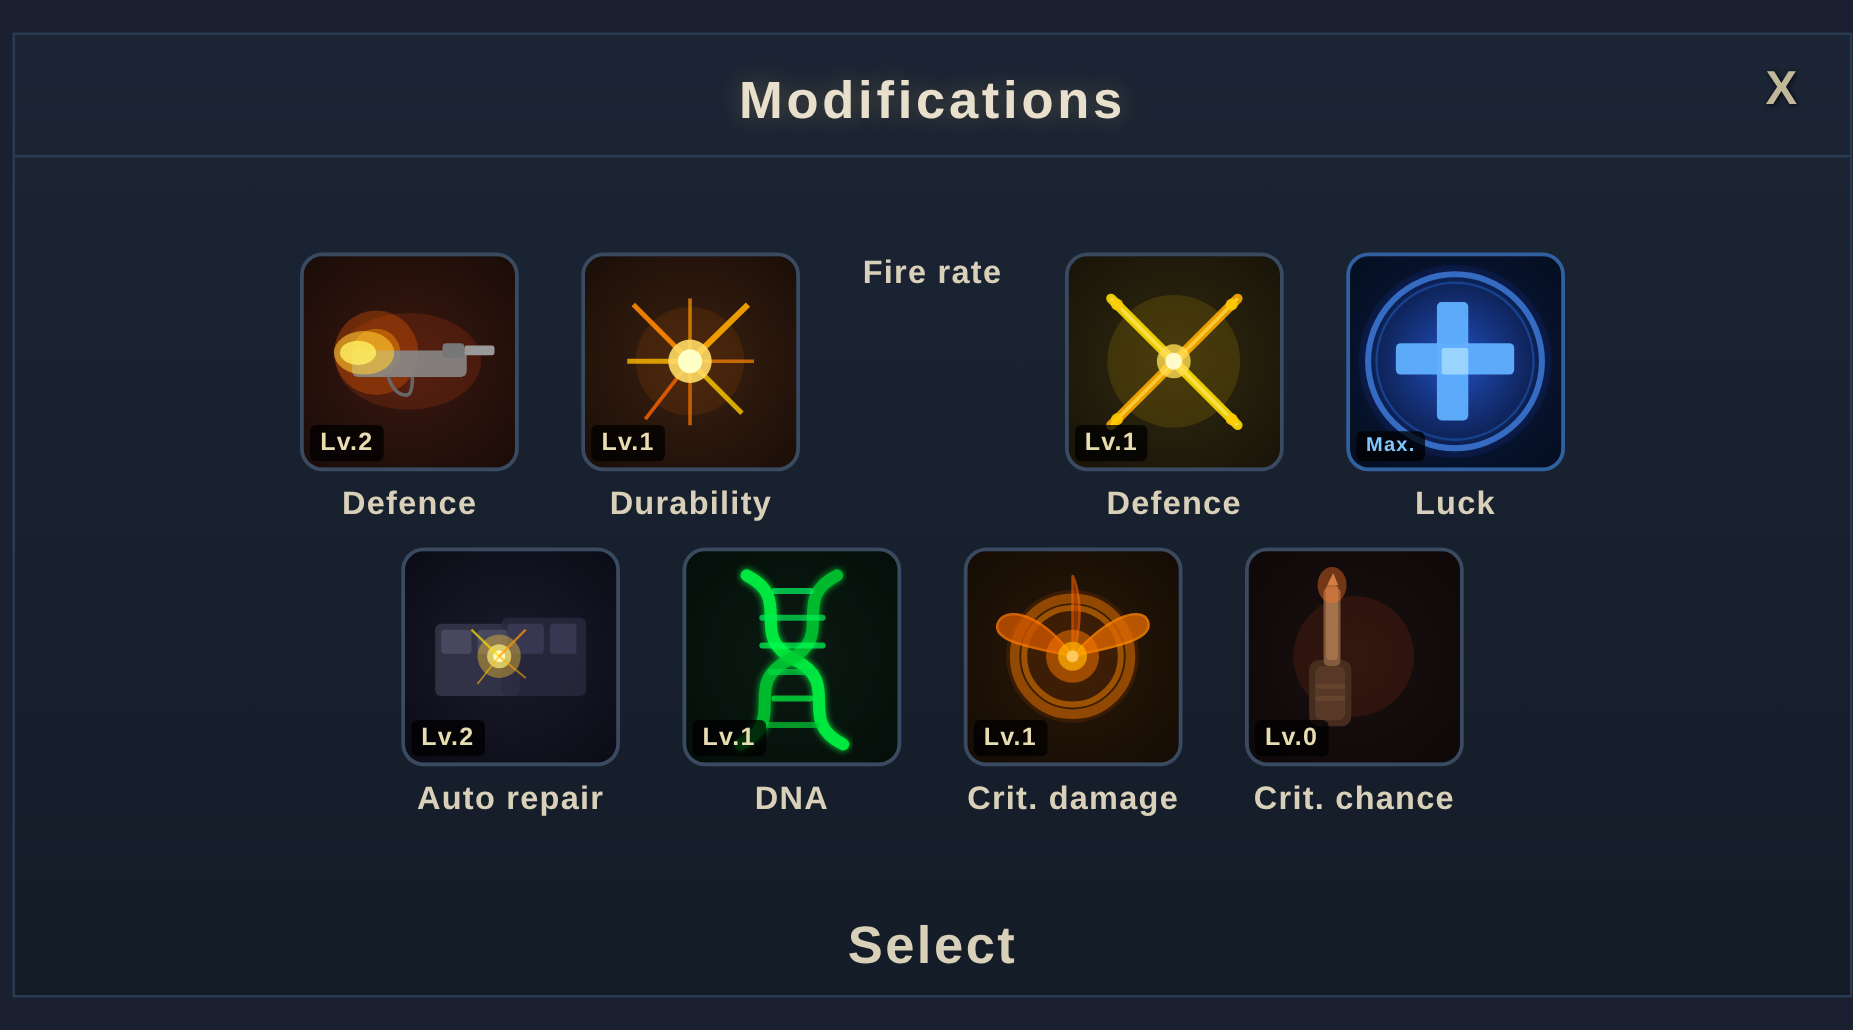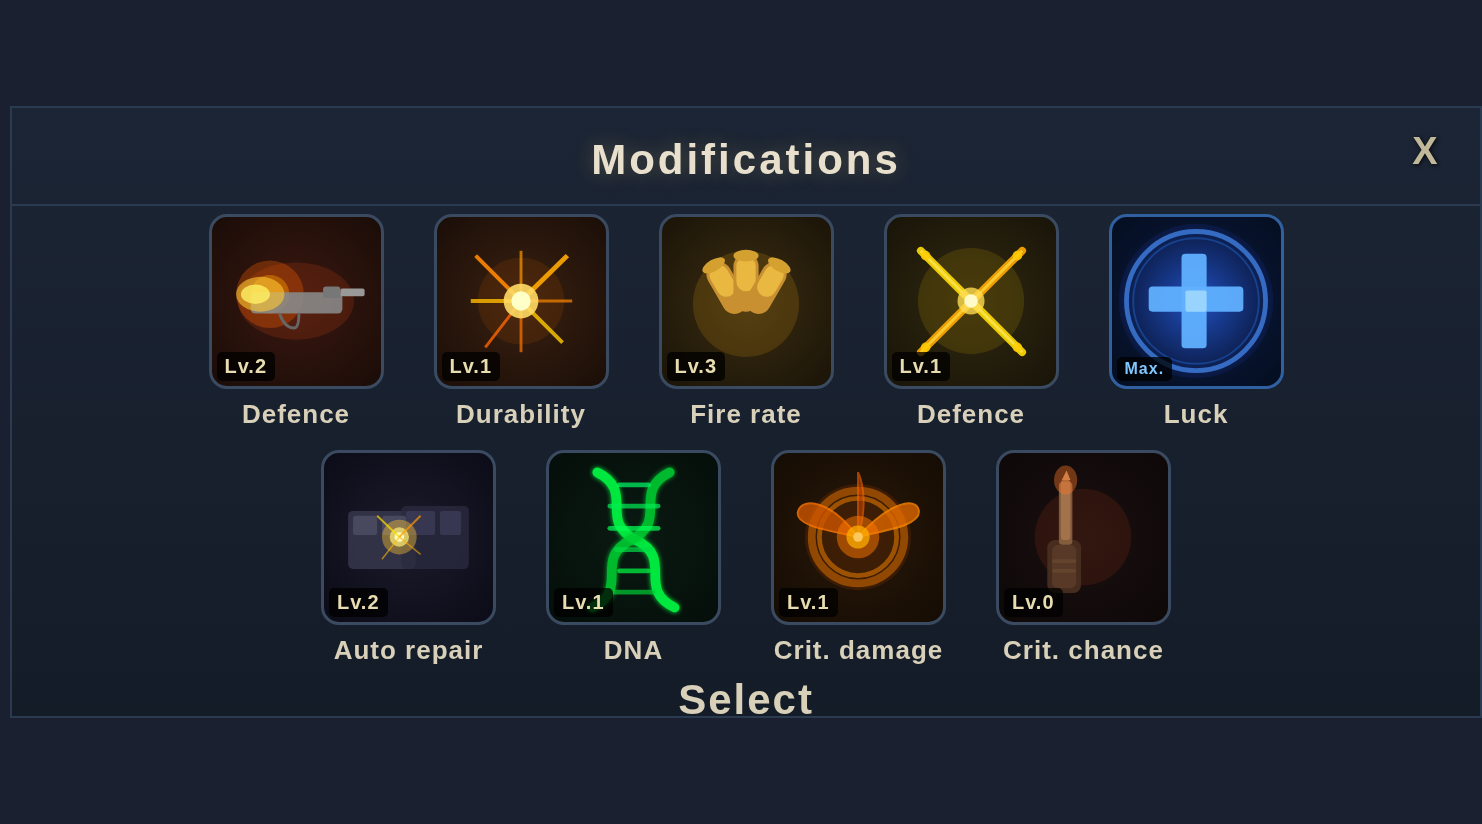--- a/index.html
+++ b/index.html
@@ -10,21 +10,21 @@
       background: #1a2030;
       font-family: 'Arial', sans-serif;
       overflow: hidden;
       display: flex;
       align-items: center;
       justify-content: center;
     }
 
     .modal {
       width: 1482px;
-      height: 612px;
+      height: 772px;
       background: linear-gradient(180deg, #1c2535 0%, #141c28 100%);
       border: 2px solid #2a3a50;
       position: relative;
       display: flex;
       flex-direction: column;
       align-items: center;
       margin-left: 10px;
     }
 
     .modal-header {
@@ -252,47 +252,20 @@
               <circle cx="87" cy="87" r="18" fill="rgba(255,220,100,0.9)"></circle>
               <circle cx="87" cy="87" r="10" fill="rgba(255,255,200,1)"></circle>
             </svg>
           </div>
           <div class="level-badge">Lv.1</div>
         </div>
         <span class="mod-label">Durability</span>
       </div>
 
       <div class="mod-item">
-        <div class="mod-icon-wrapper">
-          <div class="mod-icon icon-firerate">
-            <svg viewBox="0 0 175 175" xmlns="http://www.w3.org/2000/svg">
-
-              <circle cx="87" cy="90" r="55" fill="rgba(200,140,20,0.2)"></circle>
-
-              <g transform="rotate(-30, 65, 70)">
-                <rect x="52" y="45" width="26" height="58" rx="13" fill="#c89030"></rect>
-                <rect x="55" y="48" width="20" height="35" rx="10" fill="#e8b840"></rect>
-                <ellipse cx="65" cy="47" rx="13" ry="6" fill="#d4a030"></ellipse>
-              </g>
-
-              <g transform="rotate(0, 87, 87)">
-                <rect x="74" y="38" width="26" height="60" rx="13" fill="#c89030"></rect>
-                <rect x="77" y="41" width="20" height="36" rx="10" fill="#e8b840"></rect>
-                <ellipse cx="87" cy="40" rx="13" ry="6" fill="#d4a030"></ellipse>
-              </g>
-
-              <g transform="rotate(30, 110, 70)">
-                <rect x="97" y="45" width="26" height="58" rx="13" fill="#c89030"></rect>
-                <rect x="100" y="48" width="20" height="35" rx="10" fill="#e8b840"></rect>
-                <ellipse cx="110" cy="47" rx="13" ry="6" fill="#d4a030"></ellipse>
-              </g>
-            </svg>
-          </div>
-          <div class="level-badge">Lv.3</div>
-        </div>
         <span class="mod-label">Fire rate</span>
       </div>
 
       <div class="mod-item">
         <div class="mod-icon-wrapper">
           <div class="mod-icon icon-defence">
             <svg viewBox="0 0 175 175" xmlns="http://www.w3.org/2000/svg">
 
               <circle cx="87" cy="87" r="55" fill="rgba(220,180,0,0.15)"></circle>
 

